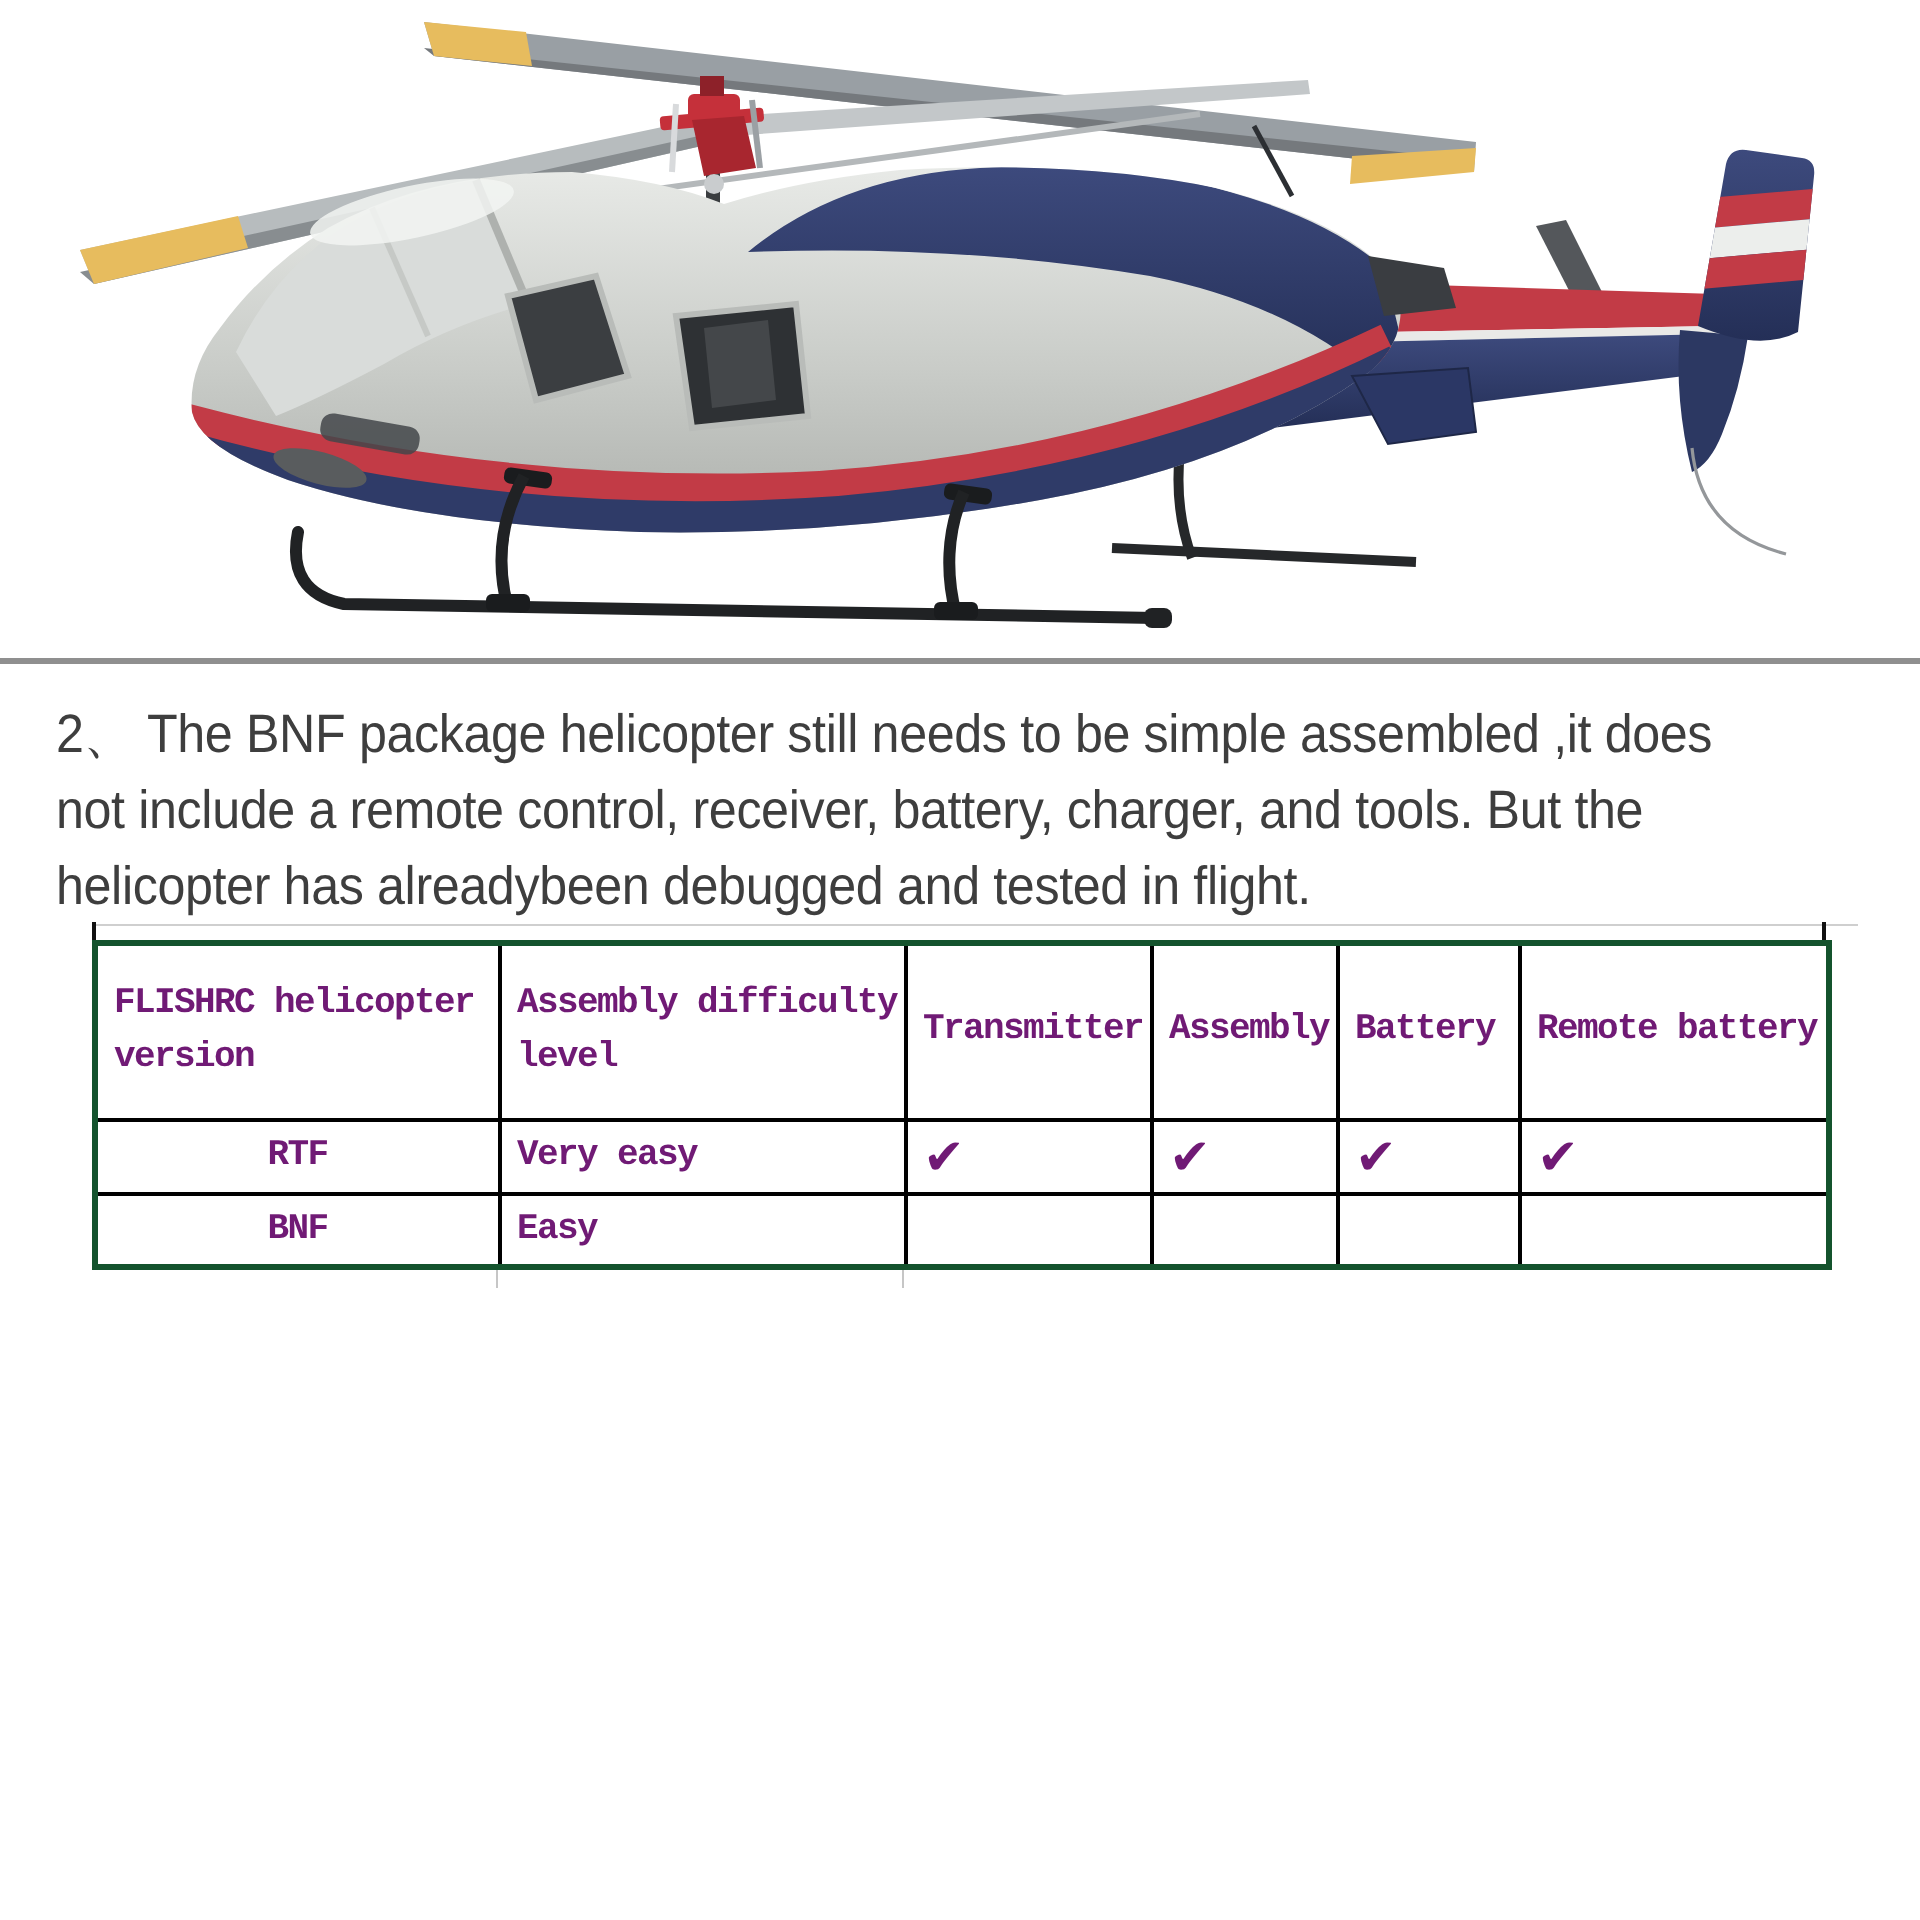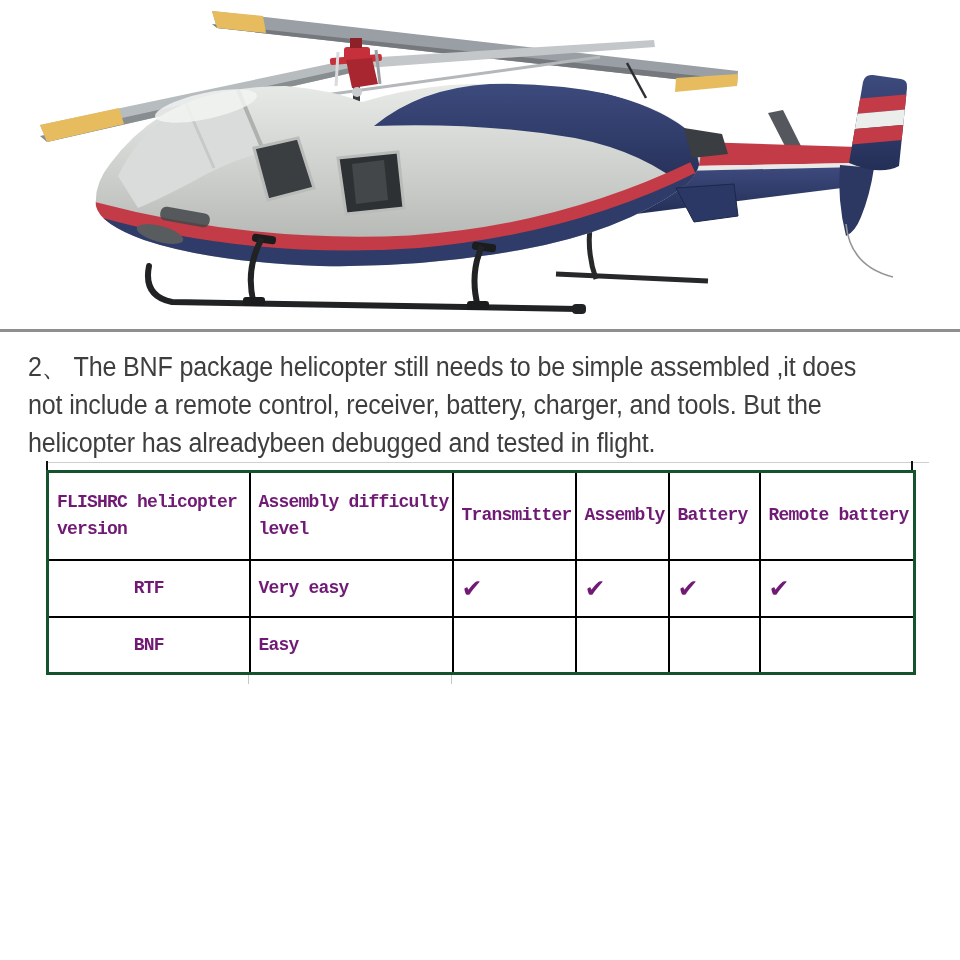--- a/index.html
+++ b/index.html
@@ -40,21 +40,21 @@
   .tick-r{position:absolute;right:0;top:-9px;width:2px;height:9px;background:#111;}
   .tick-b1{position:absolute;left:202px;bottom:-9px;width:1px;height:9px;background:#c6c6c6;}
   .tick-b2{position:absolute;left:405px;bottom:-9px;width:1px;height:9px;background:#c6c6c6;}
 
   table.info-table{width:867px;table-layout:fixed;border-collapse:collapse;
     font-family:"Liberation Mono","DejaVu Sans Mono",monospace;
     font-weight:700;font-size:18px;letter-spacing:-.8px;color:#701a75;
     border:3px solid #14532d;}
   .info-table th,.info-table td{border:2px solid #000;vertical-align:middle;overflow:hidden;}
   .info-table thead tr{height:88px;}
-  .info-table tbody tr{height:57px;}
+  .info-table tbody tr{height:37px;}
   .info-table th{font-weight:700;text-align:left;padding:0 2px 0 8px;line-height:27px;}
   .info-table th.nw{white-space:nowrap;}
   .info-table td.ver{text-align:center;padding:0;}
   .info-table td.dif{text-align:left;padding:0 0 0 8px;white-space:nowrap;}
   .info-table td.chk{text-align:left;padding:0 0 0 8px;
     font-family:"DejaVu Sans", sans-serif;font-size:25px;font-weight:700;letter-spacing:0;}
   col.c1{width:202px;} col.c2{width:203px;} col.c3{width:123px;}
   col.c4{width:93px;}  col.c5{width:91px;}  col.c6{width:155px;}
 </style>
 </head>

